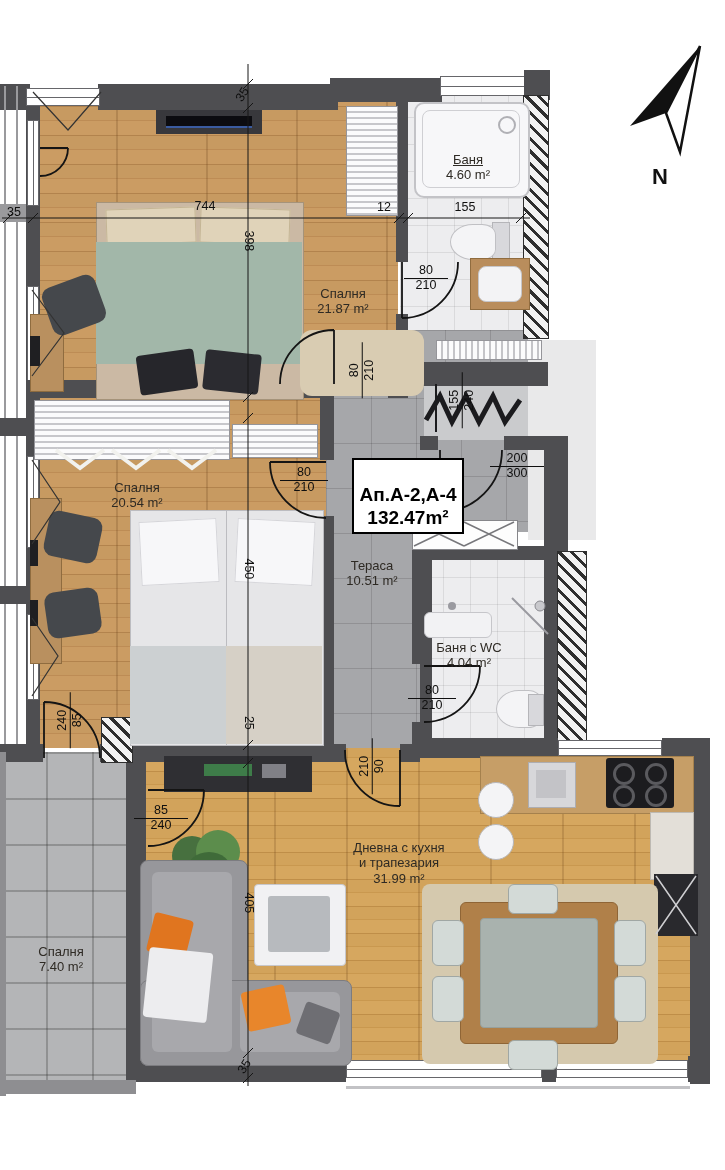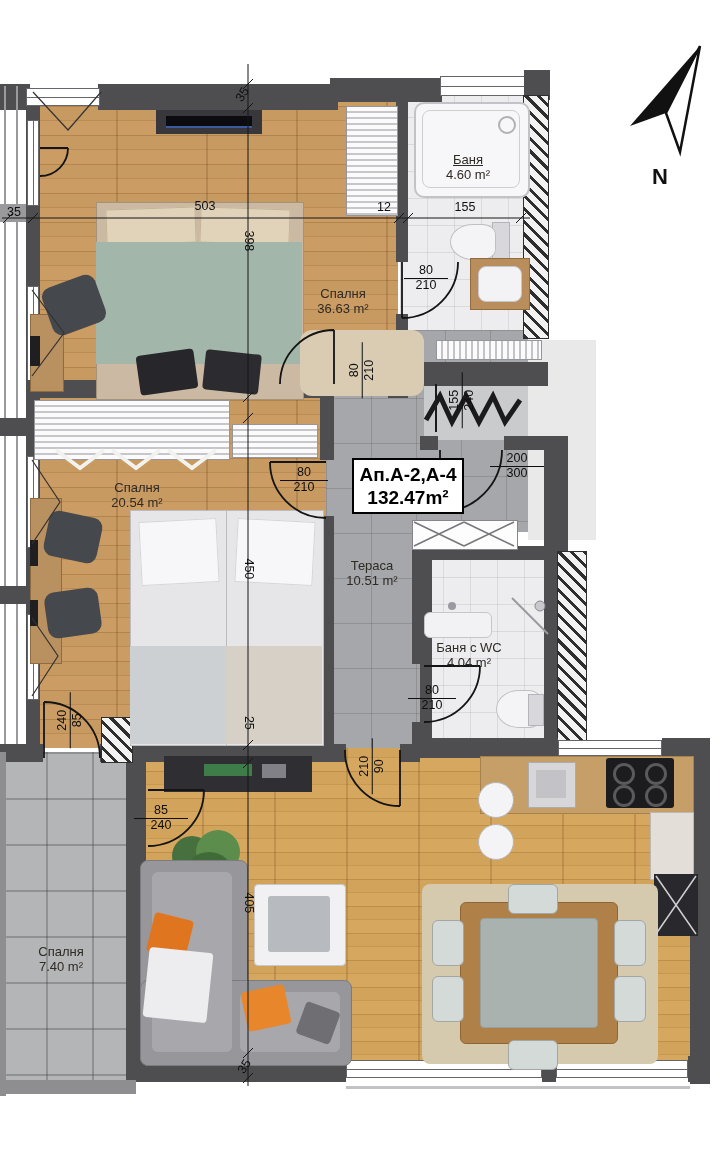--- a/index.html
+++ b/index.html
@@ -255,48 +255,53 @@
       <path d="M700,46 L680,152 L666,113 Z" fill="#fff" stroke="#111" stroke-width="2.5"></path>
     </g>
   </svg>
 
   <div class="rlabel" style="left:418px;top:152px;width:100px;">
     <span class="a0" style="display:block;text-decoration:underline;">Баня</span>
     <span>4.60 m²</span>
   </div>
   <div class="rlabel" style="left:288px;top:286px;width:110px;">
     <span style="display:block;">Спалня</span>
-    <span>36.63 m²</span>
+    <span>21.87 m²</span>
   </div>
   <div class="rlabel" style="left:82px;top:480px;width:110px;">
     <span style="display:block;">Спалня</span>
     <span>20.54 m²</span>
   </div>
   <div class="rlabel" style="left:322px;top:558px;width:100px;">
     <span style="display:block;">Тераса</span>
     <span>10.51 m²</span>
   </div>
   <div class="rlabel" style="left:416px;top:640px;width:106px;">
     <span style="display:block;">Баня с WC</span>
     <span>4.04 m²</span>
   </div>
+  <div class="rlabel" style="left:326px;top:840px;width:146px;">
+    <span style="display:block;">Дневна с кухня</span>
+    <span style="display:block;">и трапезария</span>
+    <span>31.99 m²</span>
+  </div>
   <div class="rlabel" style="left:18px;top:944px;width:86px;">
     <span style="display:block;">Спалня</span>
     <span>7.40 m²</span>
   </div>
 
   <div class="unitbox">
-    <span style="display:block;">Ап.А-2,А-4</span>
+    <span style="display:block;margin-top:20px;">Ап.А-2,А-4</span>
     <span>132.47m²</span>
   </div>
 
   <div class="north-n">N</div>
 
   <div class="dim" style="left:0px;top:206px;width:28px;">35</div>
-  <div class="dim" style="left:170px;top:200px;width:70px;">503</div>
+  <div class="dim" style="left:170px;top:200px;width:70px;">744</div>
   <div class="dim" style="left:372px;top:201px;width:24px;">12</div>
   <div class="dim" style="left:440px;top:201px;width:50px;">155</div>
   <div class="dim rot58" style="left:228px;top:88px;width:30px;">35</div>
   <div class="dim rot90" style="left:230px;top:234px;width:36px;">398</div>
   <div class="dim rot90" style="left:230px;top:562px;width:36px;">450</div>
   <div class="dim rot90" style="left:234px;top:716px;width:28px;">25</div>
   <div class="dim rot90" style="left:230px;top:896px;width:36px;">405</div>
   <div class="dim rot58" style="left:230px;top:1060px;width:30px;">35</div>
 
   <div class="dim frac" style="left:404px;top:264px;width:44px;">

